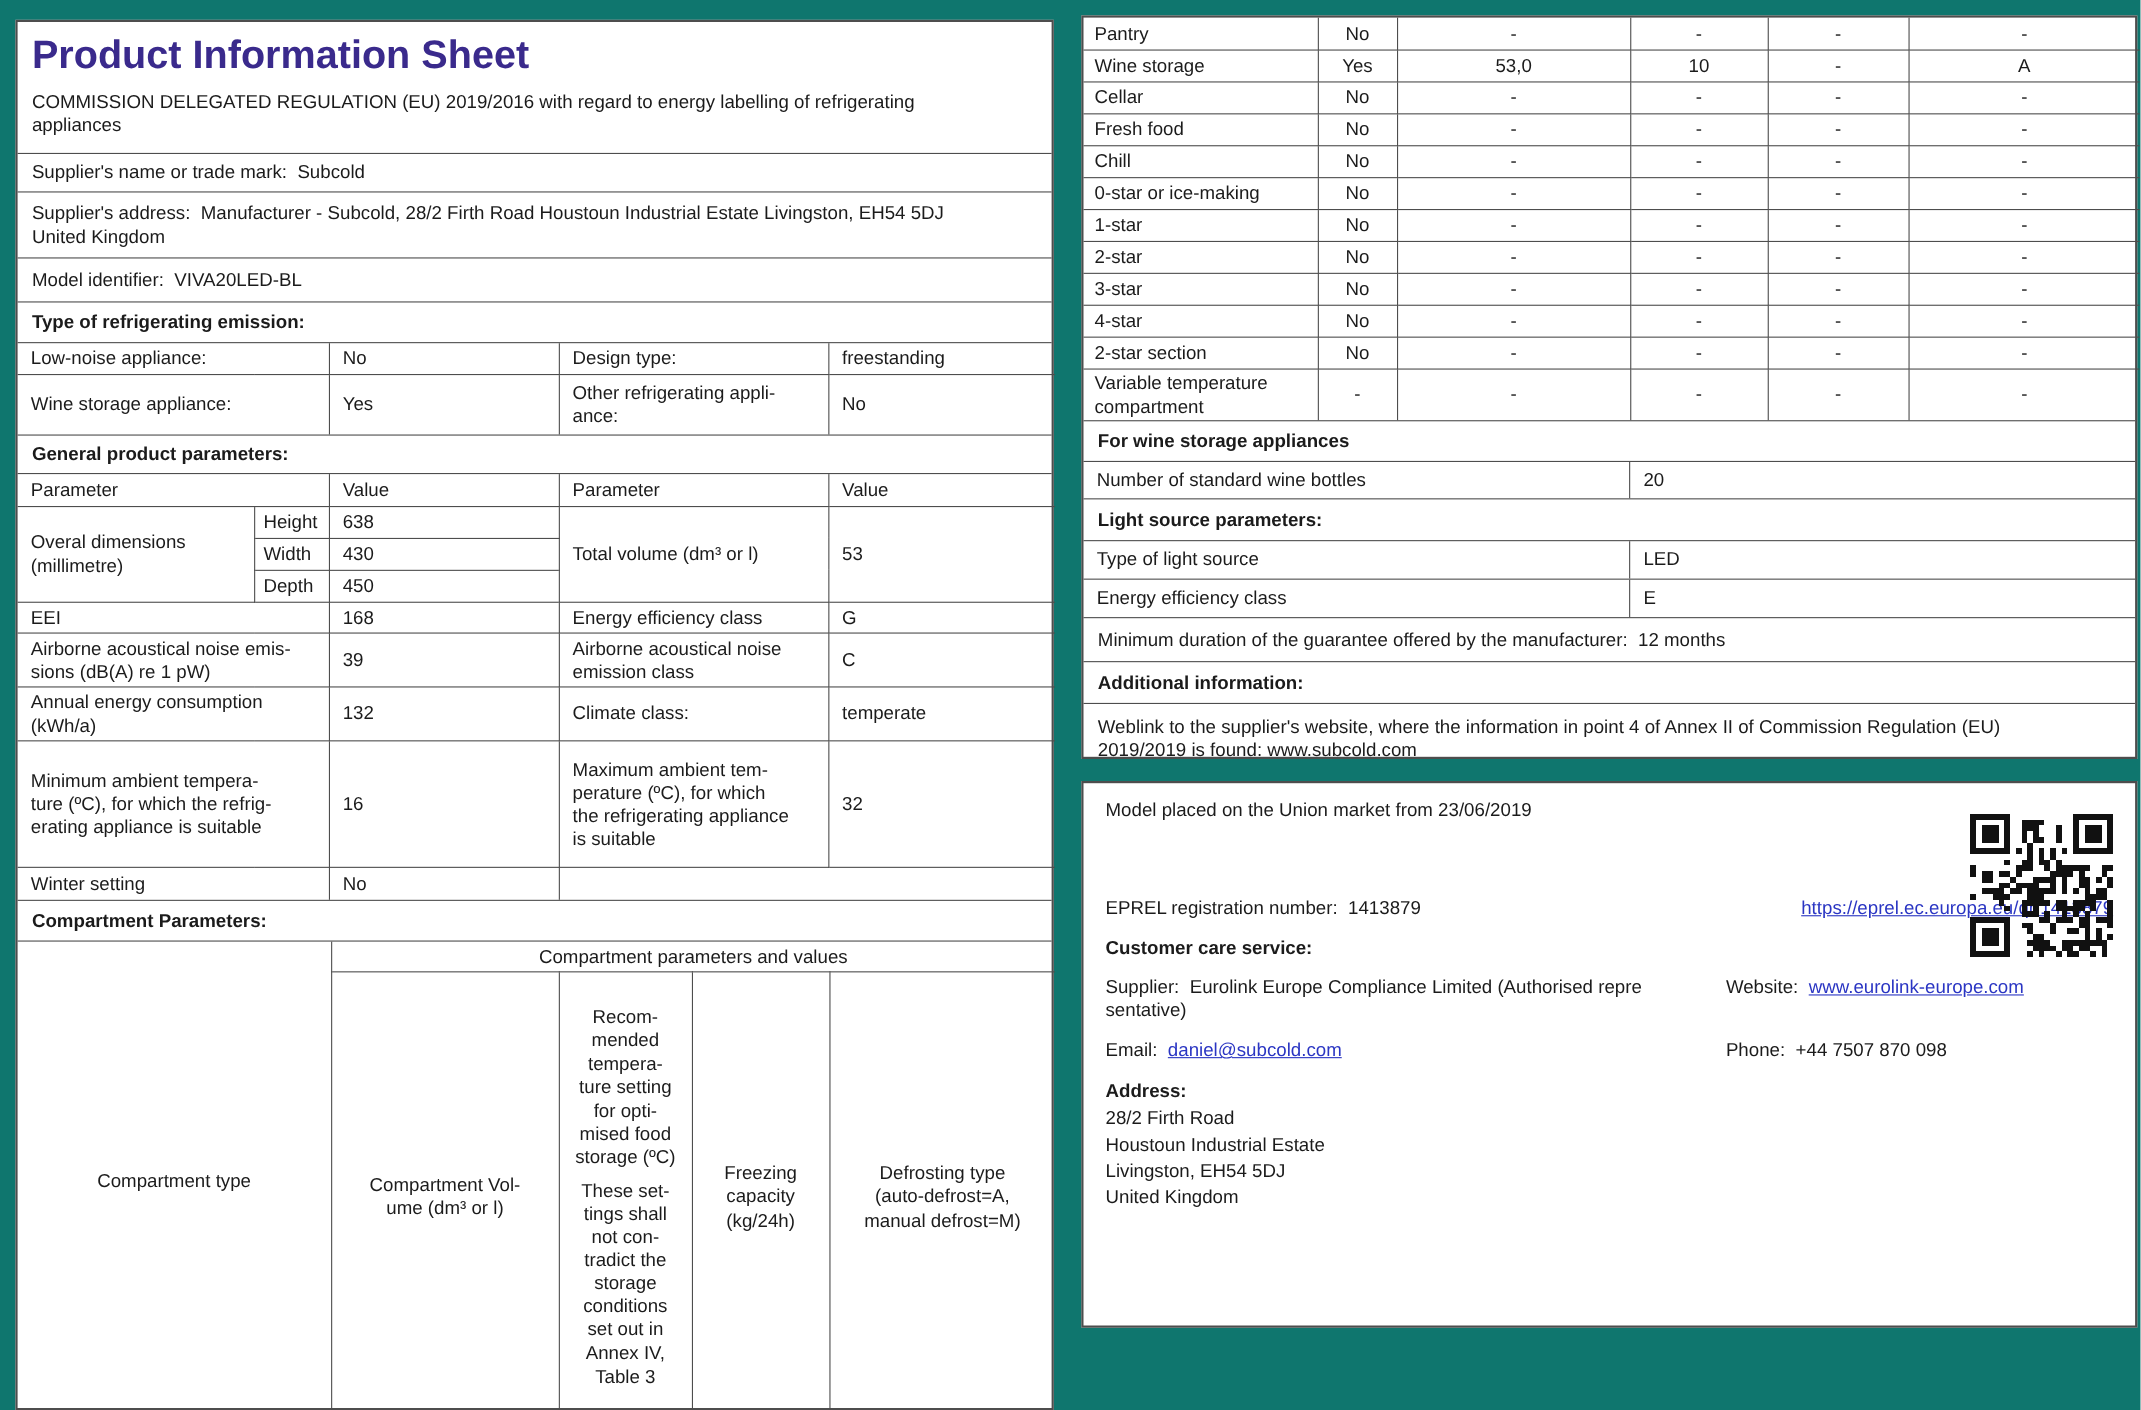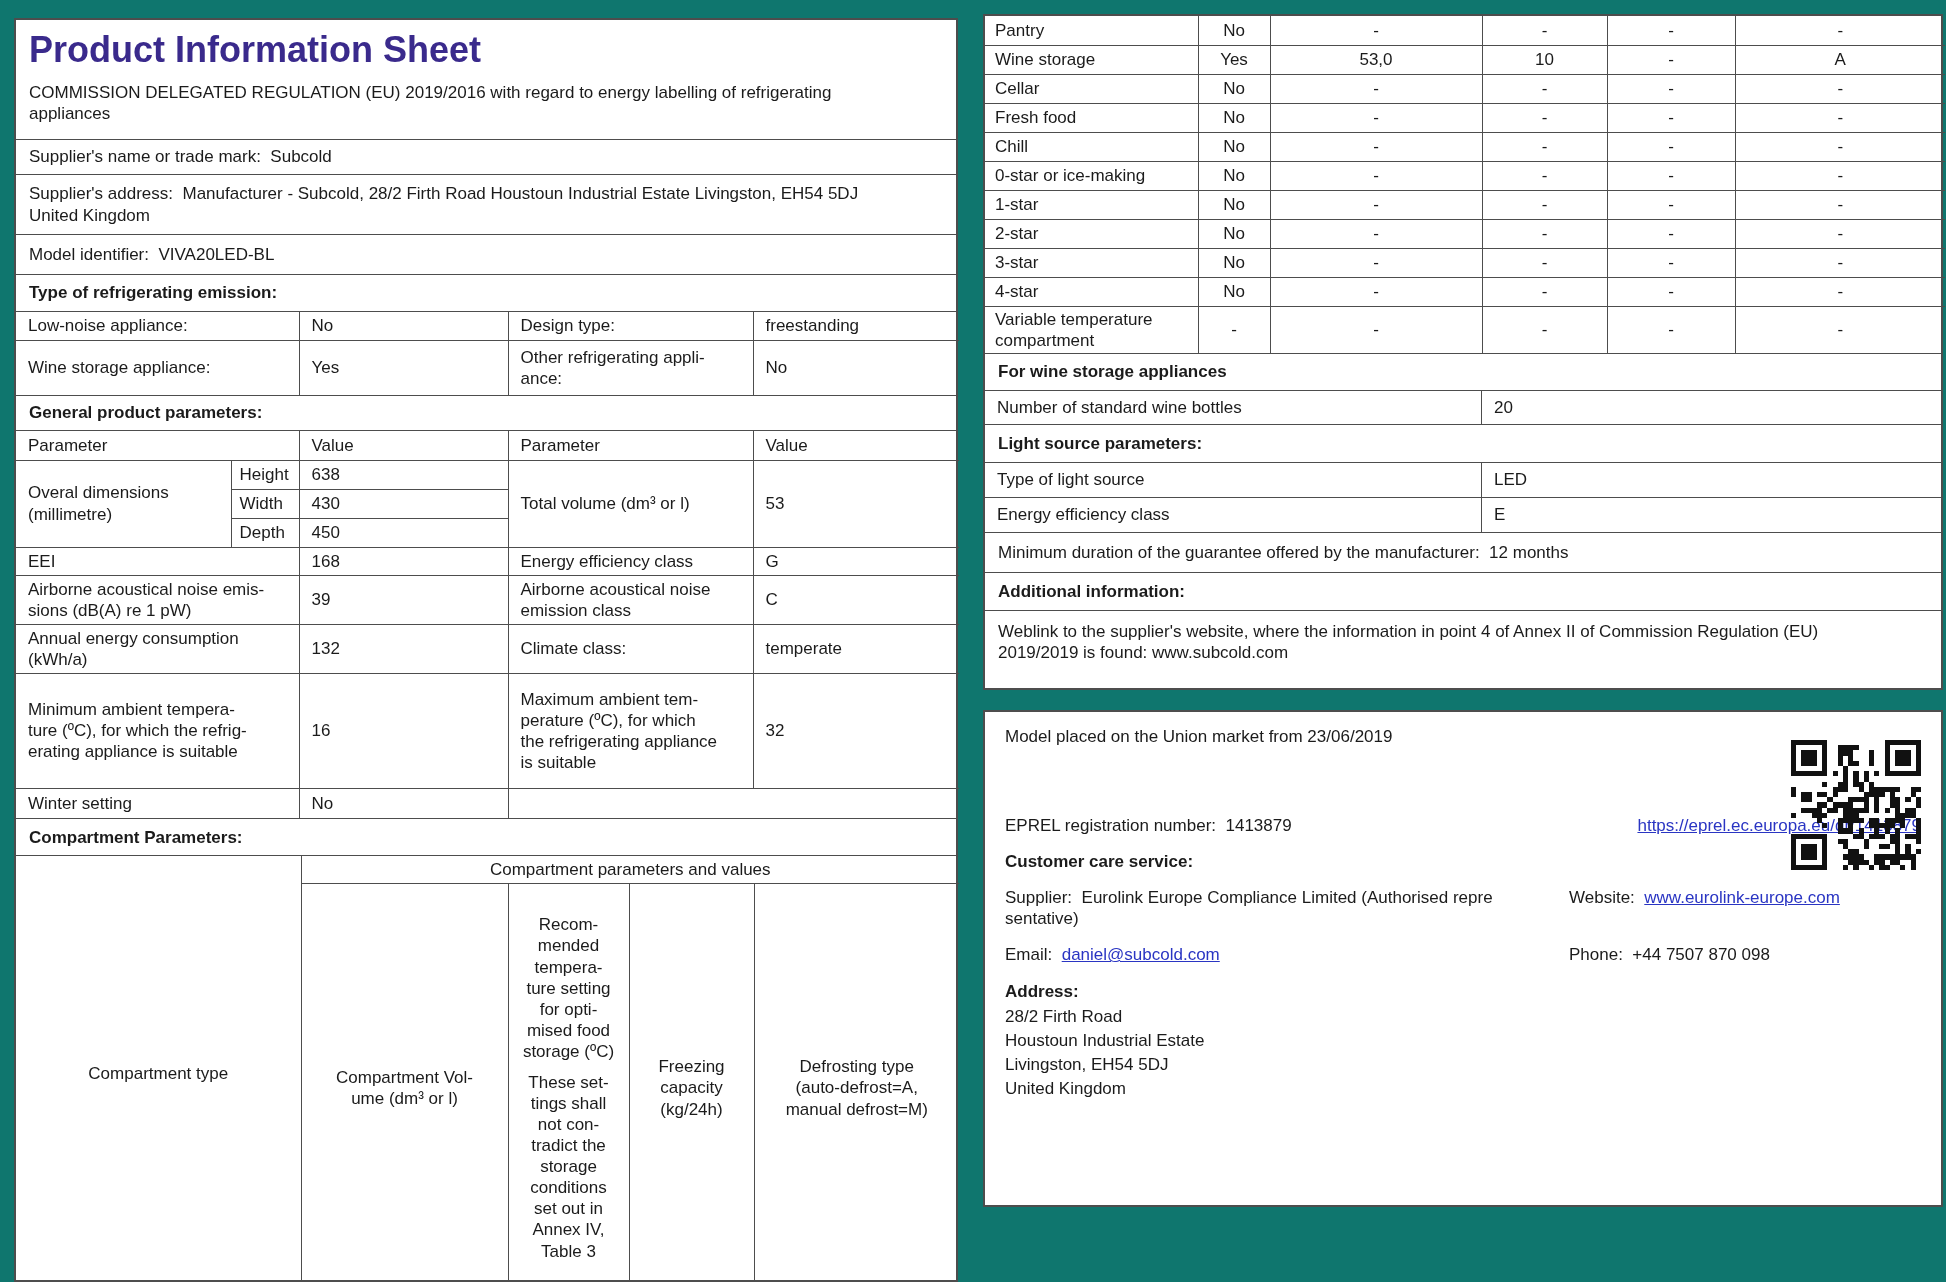--- a/index.html
+++ b/index.html
@@ -330,20 +330,28 @@
             <tr>
               <td>3-star</td>
               <td class="cc">No</td>
               <td class="cc">-</td>
               <td class="cc">-</td>
               <td class="cc">-</td>
               <td class="cc">-</td>
             </tr>
             <tr>
               <td>4-star</td>
+              <td class="cc">No</td>
+              <td class="cc">-</td>
+              <td class="cc">-</td>
+              <td class="cc">-</td>
+              <td class="cc">-</td>
+            </tr>
+            <tr>
+              <td>2-star section</td>
               <td class="cc">No</td>
               <td class="cc">-</td>
               <td class="cc">-</td>
               <td class="cc">-</td>
               <td class="cc">-</td>
             </tr>
             <tr>
               <td>Variable temperature compartment</td>
               <td class="cc">-</td>
               <td class="cc">-</td>

